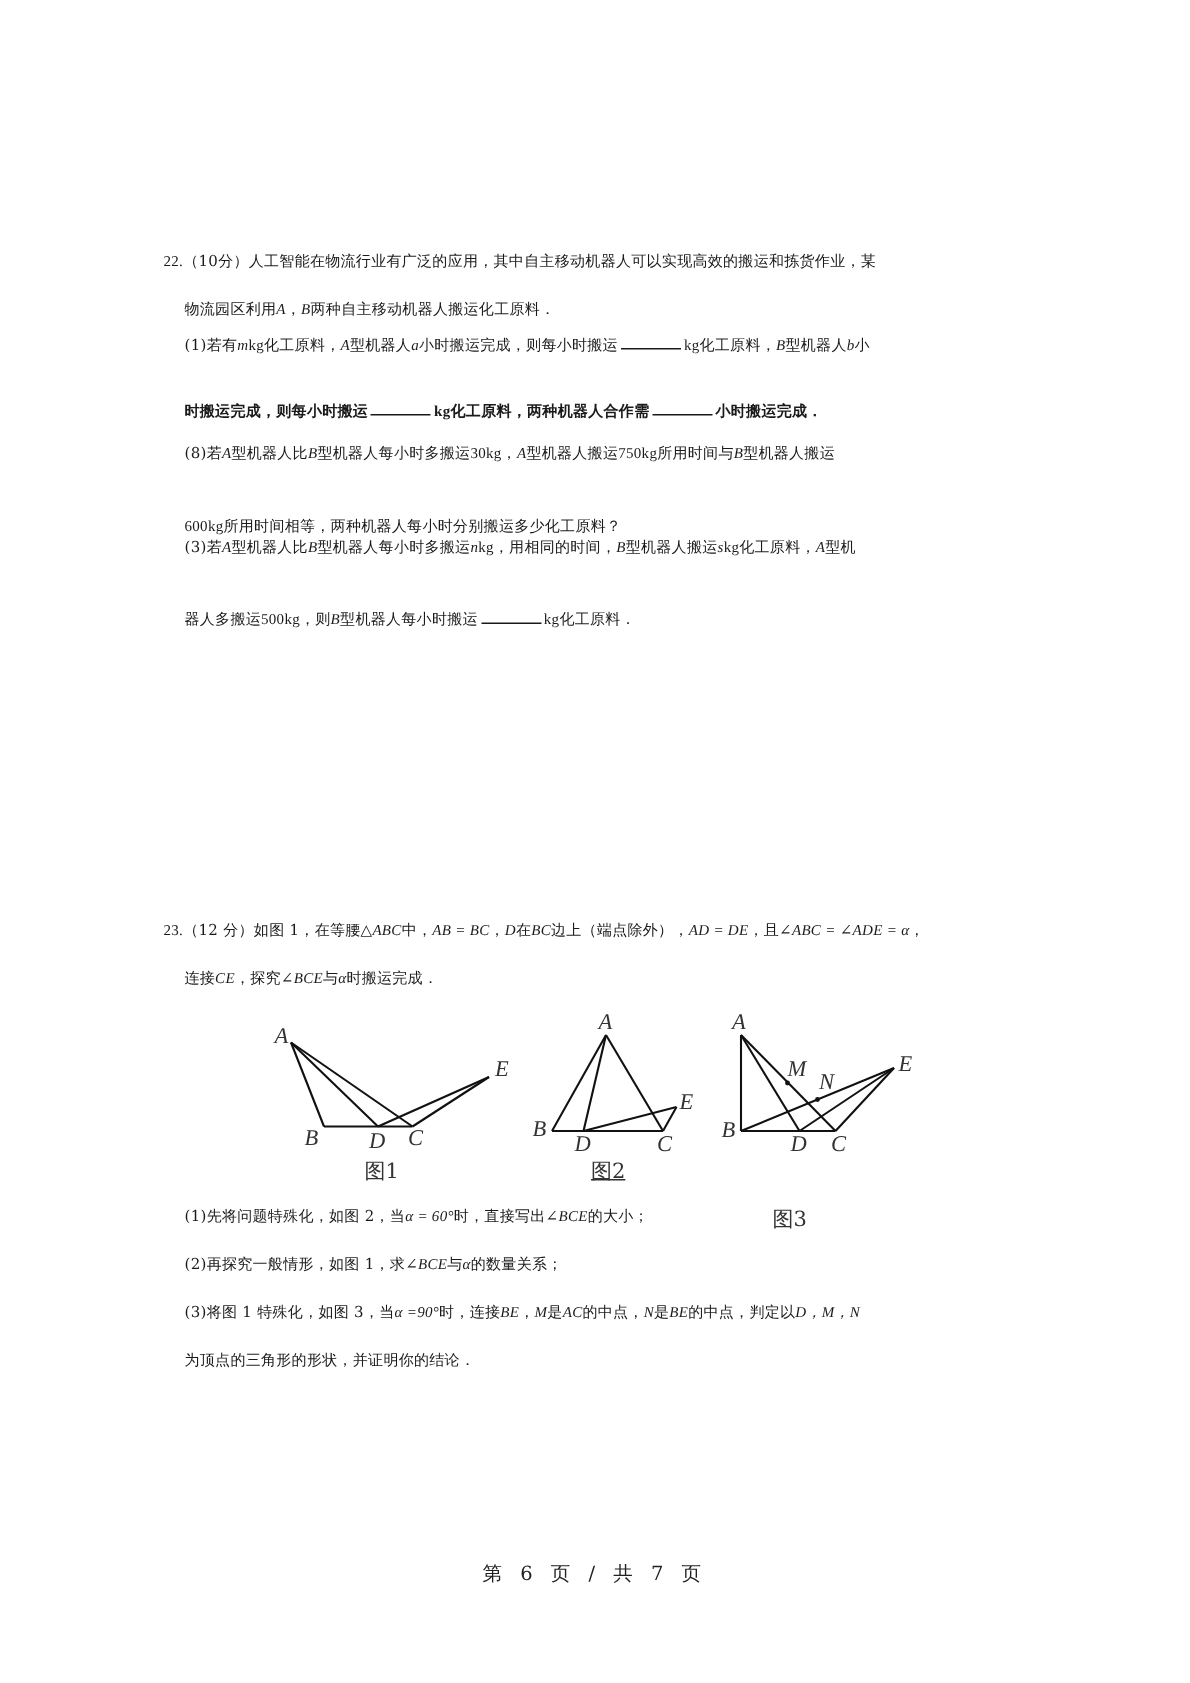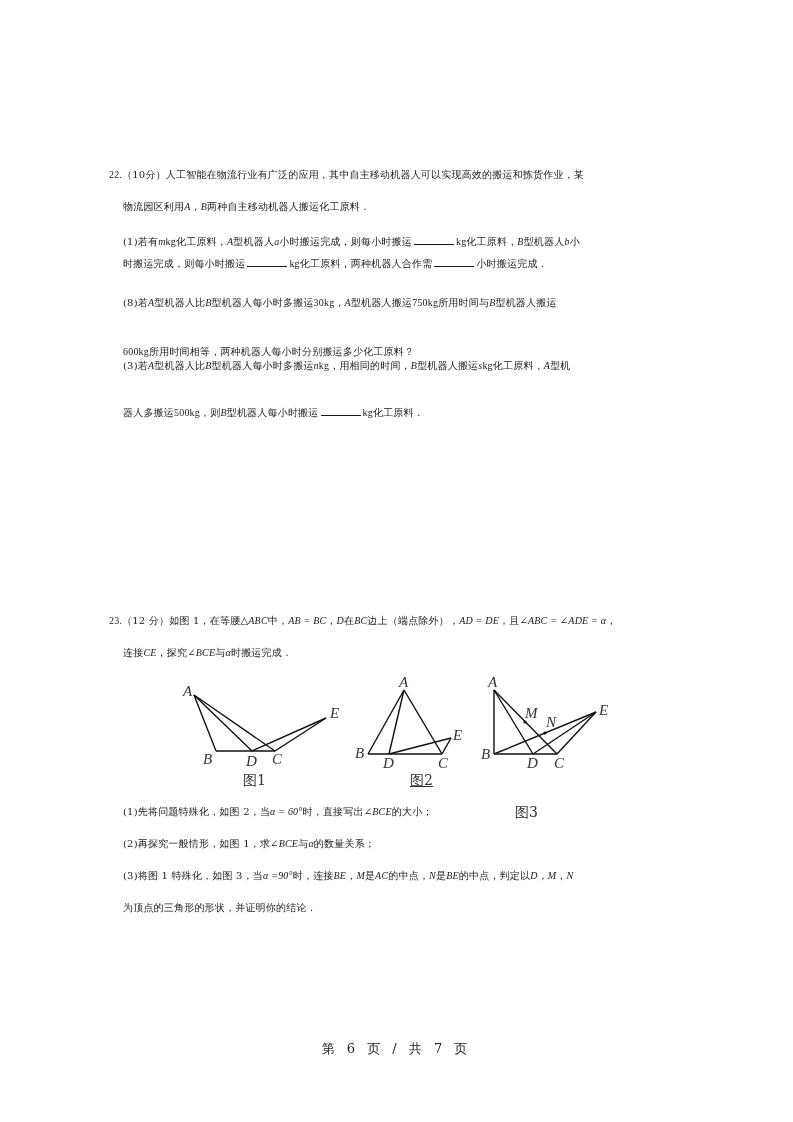--- a/index.html
+++ b/index.html
@@ -19,24 +19,24 @@
 </head>
 <body>
 
 <div class="line first" style="top:166px;">
   <span class="lat">22.</span><span>（10分）</span><span>人工智能在物流行业有广泛的应用，其中自主移动机器人可以实现高效的搬运和拣货作业，某</span>
 </div>
 <div class="line" style="top:198px;">
   <span>物流园区利用</span><span class="it">A</span><span>，</span><span class="it">B</span><span>两种自主移动机器人搬运化工原料．</span>
 </div>
 
-<div class="line" style="top:230px;">
+<div class="line" style="top:218px;">
   <span>(1)若有</span><span class="it">m</span><span class="lat">kg</span><span>化工原料，</span><span class="it">A</span><span>型机器人</span><span class="it">a</span><span>小时搬运完成，则每小时搬运</span><span class="blank"></span><span class="lat">kg</span><span>化工原料，</span><span class="it">B</span><span>型机器人</span><span class="it">b</span><span>小</span>
 </div>
-<div class="line" style="top:252px;">
+<div class="line" style="top:262px;font-weight:bold;">
   <span>时搬运完成，则每小时搬运</span><span class="blank"></span><span class="lat">kg</span><span>化工原料，两种机器人合作需</span><span class="blank"></span><span>小时搬运完成．</span>
 </div>
 
 <div class="line" style="top:294px;">
   <span>(8)若</span><span class="it">A</span><span>型机器人比</span><span class="it">B</span><span>型机器人每小时多搬运</span><span class="lat">30kg</span><span>，</span><span class="it">A</span><span>型机器人搬运</span><span class="lat">750kg</span><span>所用时间与</span><span class="it">B</span><span>型机器人搬运</span>
 </div>
 <div class="line" style="top:343px;">
   <span class="lat">600kg</span><span>所用时间相等，两种机器人每小时分别搬运多少化工原料？</span>
 </div>
 
@@ -83,21 +83,21 @@
       <line x1="389" y1="754" x2="451" y2="738"></line>
       <line x1="442" y1="754" x2="451" y2="738"></line>
     </g>
   </svg>
 </div>
 <span class="fig-label pt" style="left:399px;top:674px;">A</span>
 <span class="fig-label pt" style="left:355px;top:745px;">B</span>
 <span class="fig-label pt" style="left:383px;top:755px;">D</span>
 <span class="fig-label pt" style="left:438px;top:755px;">C</span>
 <span class="fig-label pt" style="left:453px;top:727px;">E</span>
-<span class="fig-label" style="left:410px;top:772px;text-decoration:underline;">图2</span>
+<span class="fig-label" style="left:394px;top:772px;text-decoration:underline;">图2</span>
 
 <div class="fig" style="left:0;top:0;">
   <svg width="793" height="1122" style="position:absolute;left:0;top:0;">
     <g stroke="#111" stroke-width="1.4" fill="none">
       <line x1="494" y1="690" x2="494" y2="754"></line>
       <line x1="494" y1="690" x2="533" y2="754"></line>
       <line x1="494" y1="690" x2="557" y2="754"></line>
       <line x1="494" y1="754" x2="557" y2="754"></line>
       <line x1="494" y1="754" x2="596" y2="712"></line>
       <line x1="533" y1="754" x2="596" y2="712"></line>

